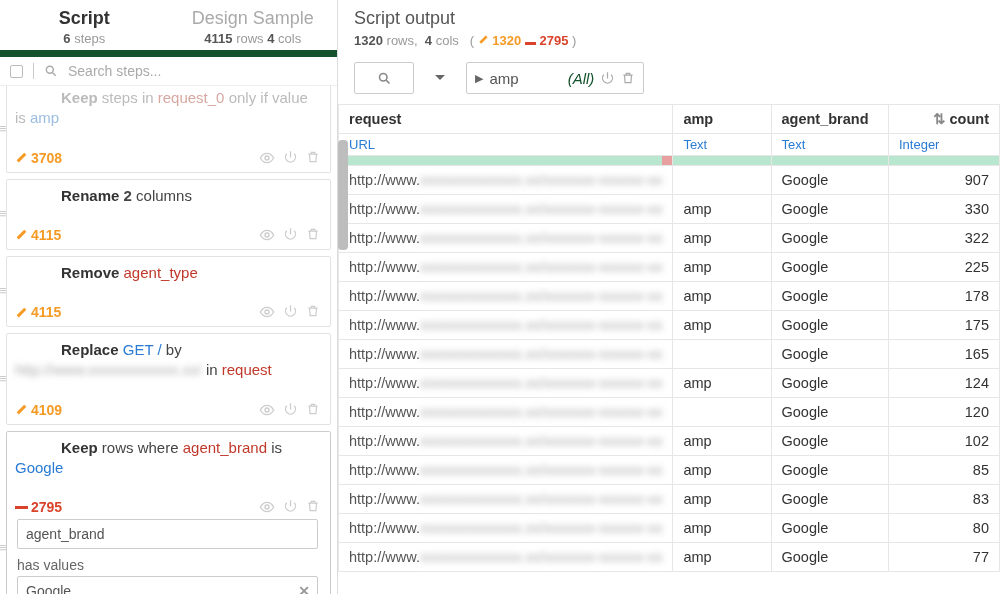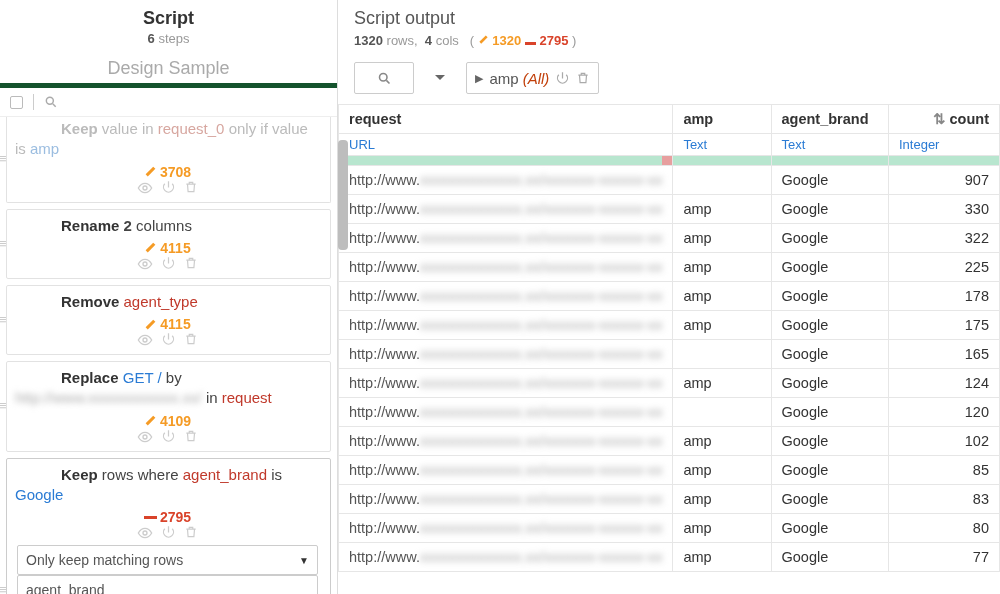--- a/index.html
+++ b/index.html
@@ -1,40 +1,40 @@
 <!DOCTYPE html>
 <html><head>
 <meta charset="utf-8">
 <style>
   * { box-sizing: border-box; margin: 0; padding: 0; }
   body { font-family: -apple-system, BlinkMacSystemFont, "Segoe UI", Helvetica, Arial, sans-serif; font-size: 14px; color: #333; background: #fff; width: 1000px; height: 594px; overflow: hidden; }
   .layout { display: flex; height: 100%; }
   .left { width: 338px; border-right: 1px solid #ddd; display: flex; flex-direction: column; }
   .right { flex: 1; display: flex; flex-direction: column; }
 
-  .tabs { display: flex; border-bottom: 5px solid #14532d; flex-direction: column; }
+  .tabs { display: flex; border-bottom: 7px solid #14532d; }
   .tab { flex: 1; padding: 8px 0 4px; text-align: center; cursor: pointer; }
   .tab-title { font-size: 18px; color: #aaa; font-weight: 400; }
   .tab.active .tab-title { color: #333; font-weight: 700; }
   .tab-sub { font-size: 13px; color: #999; margin-top: 2px; }
   .tab-sub b { color: #555; font-weight: 700; }
 
   .search-row { display: flex; align-items: center; padding: 6px 10px; gap: 10px; color: #999; border-bottom: 1px solid #eee; }
   .square { width: 13px; height: 13px; border: 1.5px solid #bbb; border-radius: 2px; }
   .divider-v { width: 1px; height: 16px; background: #ccc; }
   .search-input { border: none; outline: none; flex: 1; font-size: 14px; color: #555; }
   .search-input::placeholder { color: #aaa; }
 
   .steps { flex: 1; overflow-y: auto; padding: 0 6px 10px 6px; }
   .step { background: #fff; border: 1px solid #e2e2e2; border-radius: 2px; margin-top: 6px; padding: 6px 10px 6px 8px; position: relative; }
   .step-line { font-size: 15px; color: #444; line-height: 1.35; }
   .step-line .kw { font-weight: 700; color: #333; margin-left: 46px; }
   .step-line .col { color: #c0392b; }
   .step-line .val { color: #2a7bd4; }
-  .step-meta { display: flex; justify-content: space-between; align-items: center; margin-top: 4px; flex-direction: column; }
+  .step-meta { display: flex; justify-content: space-between; align-items: flex-end; margin-top: 21px; }
   .edited { display: flex; align-items: center; gap: 3px; font-weight: 700; font-size: 14px; }
   .edited.orange { color: #f59b25; }
   .edited.red { color: #d9432a; }
   .step-icons { display: flex; gap: 8px; color: #ccc; }
   .step-handle { position: absolute; left: -8px; top: 50%; transform: translateY(-50%); color: #ccc; font-size: 13px; line-height: 4px; }
   .partial-step { border-top: none; border-top-left-radius:0; border-top-right-radius:0; }
 
   .step-form { padding: 4px 2px 0; font-size: 14px; color: #555; }
   .form-lbl { margin-top: 8px; margin-bottom: 3px; font-size: 14px; color: #666; }
   .mode-links { font-size: 12px; }
@@ -57,21 +57,21 @@
   .out-sub .orange { color: #f59b25; font-weight: 700; }
   .out-sub .red { color: #d9432a; font-weight: 700; }
 
   .toolbar { display: flex; align-items: center; gap: 10px; padding: 10px 16px; }
   .tbtn { border: 1px solid #ccc; border-radius: 2px; height: 32px; display: flex; align-items: center; justify-content: center; color: #777; background: #fff; cursor: pointer; }
   .tbtn.search-btn { width: 60px; }
   .tbtn.caret-btn { width: 32px; border: none; }
   .chipbox { border: 1px solid #ccc; border-radius: 2px; height: 32px; display: flex; align-items: center; gap: 6px; padding: 0 8px; }
   .chipbox .play { font-size: 11px; color: #666; }
   .chipbox .main { font-size: 15px; color: #555; display:flex; gap:4px; align-items:baseline;}
-  .chipbox .sub { font-style: italic; color: #c2410c; }
+  .chipbox .sub { font-style: italic; color: #14532d; margin-left: 45px; }
   .chipbox .icon { color: #aaa; cursor: pointer; }
 
   table { width: 100%; border-collapse: collapse; }
   th, td { border: 1px solid #e6e6e6; padding: 6px 10px; text-align: left; font-size: 14.5px; }
   th { font-weight: 700; background: #fff; }
   td.count, th.count { text-align: right; }
   .type-row td { color: #2a7bd4; font-size: 13px; padding-top: 3px; padding-bottom: 3px; }
   .bar-row td { padding: 0; height: 10px; background: #b8e6cf; border-top: none; }
   .bar-row td.first { position: relative; }
   .bar-row td.first::after { content:""; position:absolute; right:0; top:0; bottom:0; width:10px; background:#e79f9f; }
@@ -87,40 +87,42 @@
 
 <div class="layout">
   <div class="left">
     <div class="tabs">
       <div class="tab active">
         <div class="tab-title">Script</div>
         <div class="tab-sub"><b>6</b> <span>steps</span></div>
       </div>
       <div class="tab">
         <div class="tab-title">Design Sample</div>
+        <div class="tab-sub"><b>4115</b> <span>rows</span> <b>4</b> <span>cols</span></div>
       </div>
     </div>
 
     <div class="search-row">
       <span class="square"></span>
       <span class="divider-v"></span>
       <span>
         <svg width="14" height="14" viewBox="0 0 24 24" fill="none" stroke="#aaa" stroke-width="2.5">
             <circle cx="10" cy="10" r="6"></circle>
             <line x1="20" y1="20" x2="15" y2="15"></line>
           </svg>
       </span>
+      <input class="search-input" placeholder="Search steps..." style="">
     </div>
 
     <div class="steps">
 
       <div class="step partial-step" style="margin-top:0; padding-top:2px;">
         <span class="step-handle">≡</span>
         <div class="step-line" style="color:#bbb;">
-          <span class="kw" style="color:#bbb">Keep</span> <span>value in</span> <span class="col" style="color:#d7a7a0">request_0</span> <span>only if value is</span> <span class="val" style="color:#9bbde0">amp</span>
+          <span class="kw" style="color:#bbb">Keep</span> <span>steps in</span> <span class="col" style="color:#d7a7a0">request_0</span> <span>only if value is</span> <span class="val" style="color:#9bbde0">amp</span>
         </div>
         <div class="step-meta">
           <span class="edited orange">
             <svg width="13" height="13" viewBox="0 0 24 24" fill="#f59b25">
                 <path d="M3 17l4 4 14-14-4-4L3 17z"></path>
               </svg>
             <span>3708</span>
           </span>
           <span class="step-icons">
             <span>
@@ -265,24 +267,20 @@
               </span>
             <span>
                 <svg width="14" height="14" viewBox="0 0 24 24" fill="none" stroke="#ccc" stroke-width="2">
                   <path d="M4 7h16M9 7V4h6v3M6 7l1 13h10l1-13"></path>
                 </svg>
               </span>
           </span>
         </div>
 
         <div class="step-form">
-          <div class="select">
-            <span>Only keep matching rows</span>
-            <span class="caret">▼</span>
-          </div>
 
           <div class="input">
               <span>agent_brand</span>
             </div>
 
           <div class="form-lbl">has values</div>
           <div class="value-box">
             <div class="input">
                 <span>Google</span>
               </div>

